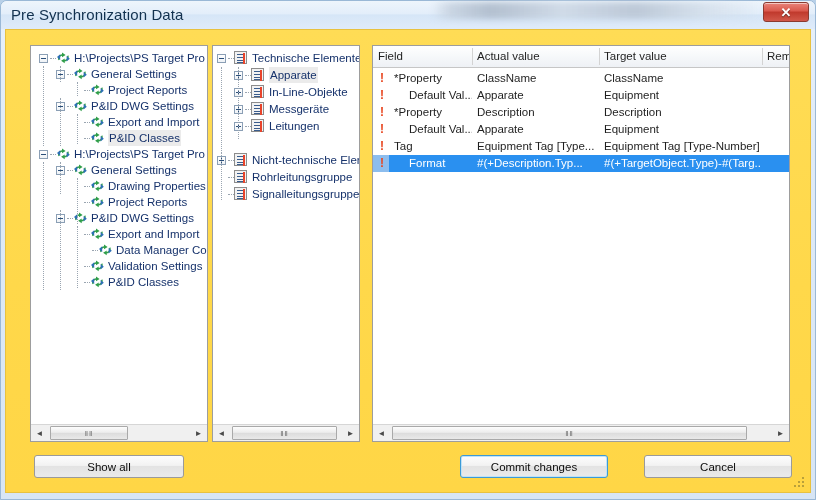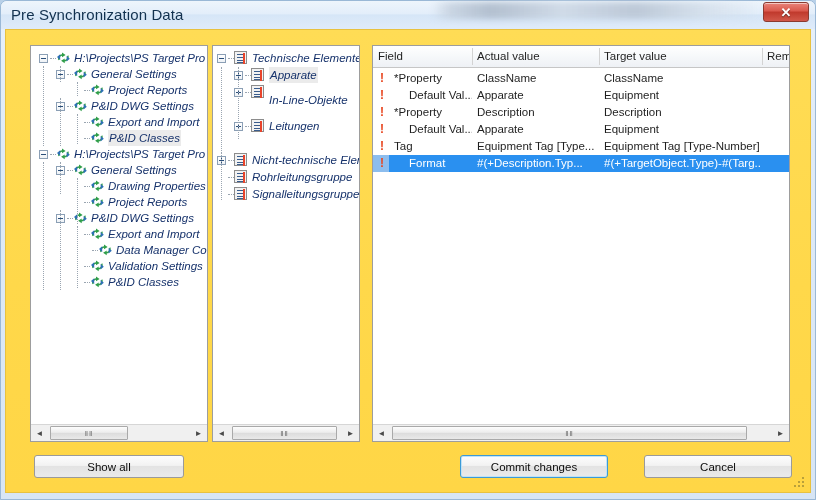--- a/index.html
+++ b/index.html
@@ -105,21 +105,20 @@
     white-space: nowrap;
     font-size: 11.5px;
     color: #16326b;
     line-height: 16px;
   }
   .tnode .label {
     position: absolute;
     top: 0;
     white-space: nowrap;
     color: #16326b;
-    font-style: italic;
   }
   .tnode .label.sel {
     background: #ebebeb;
     padding: 0 1px;
   }
   .expander {
     position: absolute;
     top: 4px;
     width: 9px; height: 9px;
     border: 1px solid #8b9fb5;
@@ -520,21 +519,33 @@
           <div class="tnode" style="position: absolute; left: 0px; top: 38px; width: 100%;">
             <div class="expander plus" style="left: 21px;"></div>
             <div class="hline" style="left: 32px; top: 8px; width: 6px;"></div>
             <div class="ico-list" style="left: 38px;">
               <i style="top:2px"></i>
               <i style="top:5px"></i>
               <i style="top:8px"></i>
               <i style="top:10px"></i>
               <span class="r"></span>
             </div>
-            <span class="label" style="left: 56px; margin-top: 8px;">In-Line-Objekte</span>
+            <span class="label" style="left: 56px;">In-Line-Objekte</span>
+          </div>
+          <div class="tnode" style="position: absolute; left: 0px; top: 55px; width: 100%;">
+            <div class="expander plus" style="left: 21px;"></div>
+            <div class="hline" style="left: 32px; top: 8px; width: 6px;"></div>
+            <div class="ico-list" style="left: 38px;">
+              <i style="top:2px"></i>
+              <i style="top:5px"></i>
+              <i style="top:8px"></i>
+              <i style="top:10px"></i>
+              <span class="r"></span>
+            </div>
+            <span class="label" style="left: 56px;">Messgeräte</span>
           </div>
           <div class="tnode" style="position: absolute; left: 0px; top: 72px; width: 100%;">
             <div class="expander plus" style="left: 21px;"></div>
             <div class="hline" style="left: 32px; top: 8px; width: 6px;"></div>
             <div class="ico-list" style="left: 38px;">
               <i style="top:2px"></i>
               <i style="top:5px"></i>
               <i style="top:8px"></i>
               <i style="top:10px"></i>
               <span class="r"></span>

